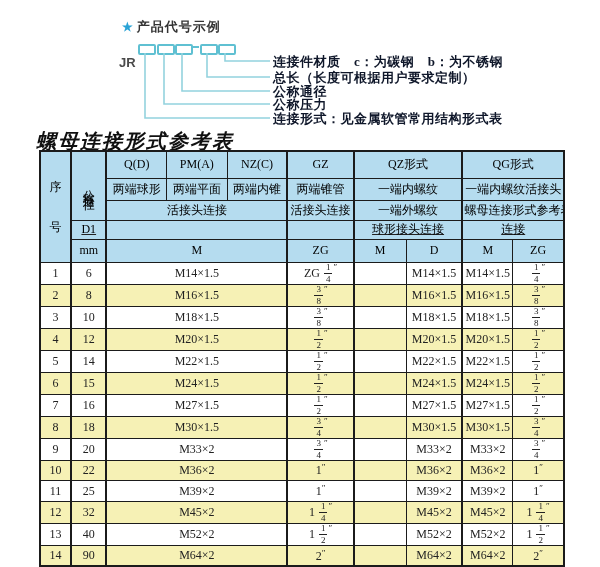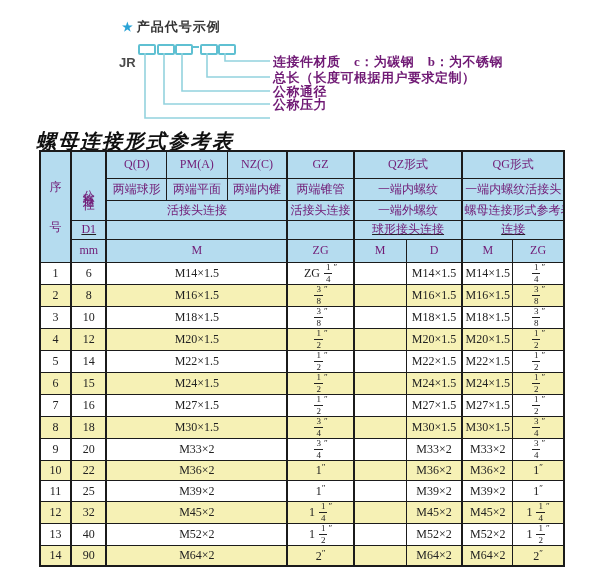--- a/index.html
+++ b/index.html
@@ -10,34 +10,34 @@
   .diagram{position:absolute;left:0;top:0;width:600px;height:130px;}
   .diag-heading{position:absolute;left:122px;top:18px;font-size:13px;font-weight:700;
                 color:#333;font-family:"Liberation Sans",sans-serif;letter-spacing:1px;}
   .diag-heading .star{color:#29a3d6;margin-right:3px;font-size:12px;}
   .code-prefix{position:absolute;left:119px;top:55px;font-size:13px;font-weight:700;
                color:#4a4a4a;font-family:"Liberation Sans",sans-serif;}
   .code-box{position:absolute;top:44px;width:14px;height:7px;border:2px solid #5fc0d2;
             border-radius:2px;background:#fff;}
   .code-dash{position:absolute;top:46px;width:8px;height:2px;background:#5fc0d2;}
   svg.connectors{position:absolute;left:0;top:0;}
-  .diag-label{position:absolute;left:273px;font-size:13px;line-height:14px;color:#701a75;
+  .diag-label{position:absolute;left:273px;font-size:13px;line-height:14px;color:#0f172a;
               font-weight:600;white-space:nowrap;letter-spacing:0.5px;}
 
   
   .table-title{position:absolute;left:36px;top:128px;margin:0;font-size:20px;
                font-weight:700;font-style:italic;color:#101010;letter-spacing:2px;
                font-family:"Liberation Serif",serif;}
 
   
   table.ref{position:absolute;left:39px;top:150px;width:526px;border-collapse:collapse;
             table-layout:fixed;border:2.5px solid #1b1b1b;font-size:12px;}
   table.ref th,table.ref td{border:1px solid #1b1b1b;text-align:center;vertical-align:middle;
             padding:0 1px;overflow:hidden;white-space:nowrap;}
-  table.ref thead th{background:#b5dcef;font-weight:400;color:#701a75;}
+  table.ref thead th{background:#b5dcef;font-weight:400;color:#000000;}
   table.ref .gb{border-right:2px solid #1b1b1b;}
   tr.hr1{height:27px;} tr.hr2{height:22px;} tr.hr3{height:20px;margin-top:8px;}
   tr.hr4{height:19px;text-decoration:underline;} tr.hr5{height:23px;}
   table.ref tbody tr{height:20.8px;}
   table.ref tbody tr.alt td{background:#f6f1b5;}
   .vtext{writing-mode:vertical-rl;letter-spacing:3px;margin:0 auto;line-height:14px;}
   .seqcell{line-height:1;}
   .seqcell span{display:block;padding:14px 0;}
   
   .frac{display:inline-block;vertical-align:middle;text-align:center;line-height:1;
@@ -73,20 +73,21 @@
         <polyline points="182,53 182,91 270,91"></polyline>
         <polyline points="164,53 164,104 270,104"></polyline>
         <polyline points="145,53 145,118 270,118"></polyline>
       </g>
     </svg>
 
     <div class="diag-label" style="top:55px">连接件材质　c：为碳钢　b：为不锈钢</div>
     <div class="diag-label" style="top:71px">总长（长度可根据用户要求定制）</div>
     <div class="diag-label" style="top:85px">公称通径</div>
     <div class="diag-label" style="top:98px">公称压力</div>
+    <div class="diag-label" style="top:112px">连接形式：见金属软管常用结构形式表</div>
   </div>
 
   <h2 class="table-title">螺母连接形式参考表</h2>
 
   <table class="ref">
     <colgroup>
       <col style="width:31px">
         <col style="width:35px">
       <col style="width:60px">
         <col style="width:60px">

